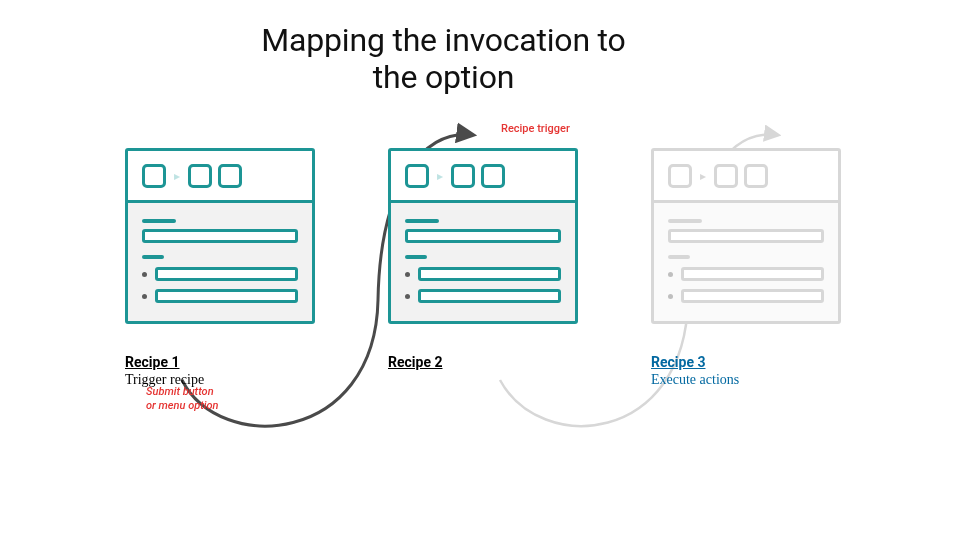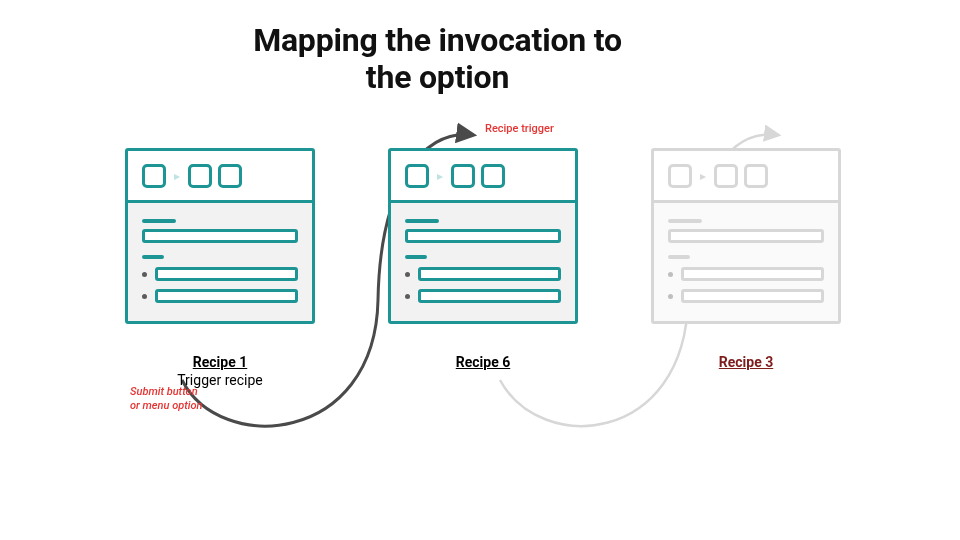--- a/index.html
+++ b/index.html
@@ -1,39 +1,39 @@
 <!DOCTYPE html>
 <html><head>
 <meta charset="utf-8">
 <style>
   * { box-sizing: border-box; margin: 0; padding: 0; }
   html, body { width: 960px; height: 540px; font-family: -apple-system, BlinkMacSystemFont, "Segoe UI", Roboto, Helvetica, Arial, sans-serif; background: #fff; overflow: hidden; }
   .stage { position: relative; width: 960px; height: 540px; }
-  .title { position: absolute; top: 22px; left: 4px; width: 867px; text-align: center; font-size: 32px; font-weight: 700; line-height: 1.15; color: #111; letter-spacing: -0.2px; }
+  .title { position: absolute; top: 22px; left: 10px; width: 867px; text-align: center; font-size: 32px; font-weight: 400; line-height: 1.15; color: #111; letter-spacing: -0.2px; }
   .title .line { display: block; }
   .card { position: absolute; width: 190px; }
   .card .frame { border: 3px solid var(--stroke); border-radius: 3px; background: #fff; }
   .card .header { height: 52px; border-bottom: 3px solid var(--stroke); display: flex; align-items: center; padding: 0 14px; gap: 6px; }
   .sq { width: 24px; height: 24px; border: 3px solid var(--stroke); border-radius: 5px; background: #fff; }
   .chev { color: var(--icon); font-size: 12px; margin: 0 2px; }
   .body { background: #f2f2f2; padding: 16px 14px 18px; }
   .stub { height: 4px; background: var(--stroke); border-radius: 2px; }
   .stub.short { width: 34px; }
   .stub.tiny  { width: 22px; margin-top: 12px; }
   .bar { height: 14px; border: 3px solid var(--stroke); border-radius: 3px; background: #fff; margin-top: 8px; }
   .bar.first { margin-top: 6px; }
   .row { display: flex; align-items: center; gap: 8px; margin-top: 8px; }
   .dot { width: 5px; height: 5px; border-radius: 50%; background: var(--dot); flex: 0 0 5px; }
   .row .bar { flex: 1; margin-top: 0; }
-  .caption { text-align: center; margin-top: 30px; }
+  .caption { margin-top: 30px; }
   .caption .name { font-weight: 700; text-decoration: underline; font-size: 14px; }
-  .caption .desc { font-size: 14px; margin-top: 2px; }
-  .annot { position: absolute; color: #e53533; font-size: 11px; line-height: 1.25; font-weight: 500; }
+  .caption .desc { font-size: 14px; margin-top: 2px; font-family: Liberation Serif, serif; }
+  .annot { position: absolute; color: #e53533; font-size: 11px; line-height: 1.25; font-weight: 500; margin-left: 16px; }
   .svglayer { position: absolute; inset: 0; pointer-events: none; }
-  .faded .caption { color: #7f1d1d; }
+  .faded .caption { color: #0369a1; }
 </style>
 </head>
 <body>
 
 <div class="stage">
 
   <div class="title">
     <span class="line">Mapping the invocation to</span>
     <span class="line">the option</span>
   </div>
@@ -101,21 +101,21 @@
             <span class="dot"></span>
             <div class="bar"></div>
           </div>
         <div class="row">
             <span class="dot"></span>
             <div class="bar"></div>
           </div>
       </div>
     </div>
     <div class="caption">
-      <div class="name">Recipe 6</div>
+      <div class="name">Recipe 2</div>
     </div>
   </div>
 
   <div class="card faded" style="left:651px; top:148px; --stroke:#d7d7d7; --icon:#d7d7d7; --dot:#bfbfbf;">
     <div class="frame">
       <div class="header">
         <span class="sq"></span>
         <span class="chev">▸</span>
         <span class="sq"></span>
         <span class="sq"></span>
@@ -129,16 +129,17 @@
             <div class="bar"></div>
           </div>
         <div class="row">
             <span class="dot"></span>
             <div class="bar"></div>
           </div>
       </div>
     </div>
     <div class="caption">
       <div class="name">Recipe 3</div>
+      <div class="desc">Execute actions</div>
     </div>
   </div>
 
 </div>
 
 </body></html>

